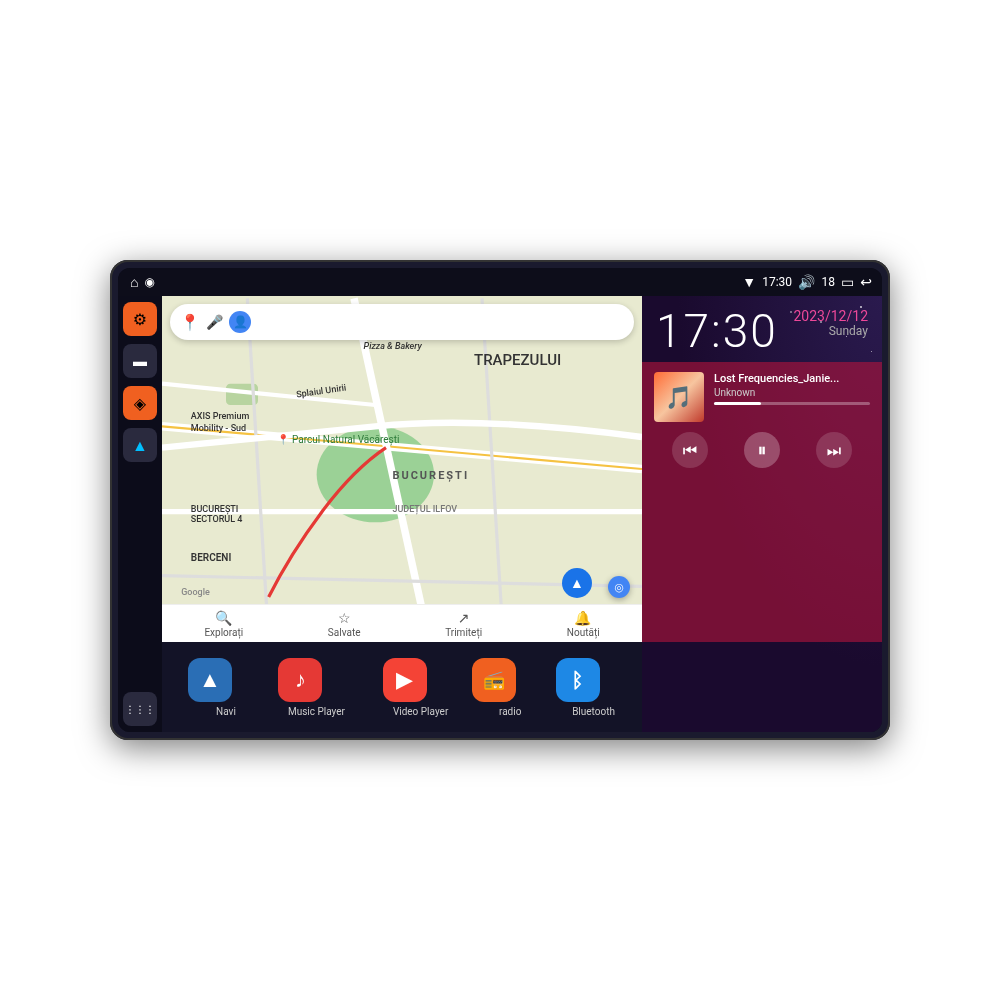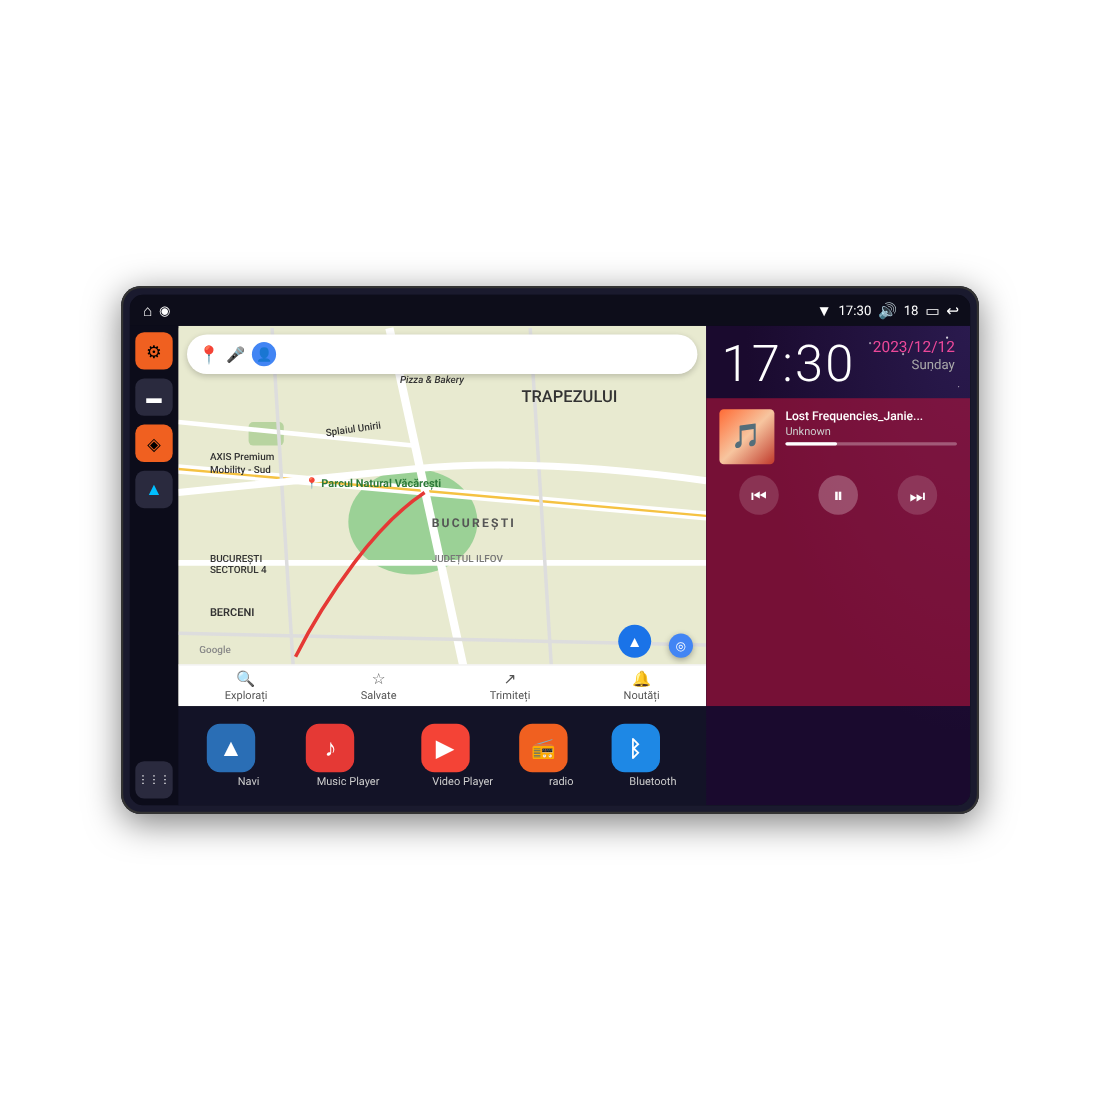--- a/index.html
+++ b/index.html
@@ -412,21 +412,21 @@
             <div class="map-search">
               <span class="map-search-icon">📍</span>
               <span class="map-search-mic">🎤</span>
               <div class="map-search-img">
                 <span style="font-size:12px;">👤</span>
               </div>
             </div>
 
             <div class="map-label" style="left:6%;top:22%;line-height:1.3;margin-top:39px;">AXIS Premium<br>Mobility - Sud</div>
             <div class="map-label" style="left:42%;top:13%;font-style:italic;">Pizza &amp; Bakery</div>
-            <div class="map-label" style="left:24%;top:40%;font-size:10px;font-weight:700;color:#2d7a3a;">📍 Parcul Natural Văcărești</div>
+            <div class="map-label" style="left:24%;top:40%;font-size:10px;font-weight:400;color:#2d7a3a;">📍 Parcul Natural Văcărești</div>
             <div class="map-label" style="left:48%;top:50%;font-size:11px;font-weight:700;color:#555;letter-spacing:2px;">BUCUREȘTI</div>
             <div class="map-label" style="left:48%;top:60%;font-size:9px;color:#777;">JUDEȚUL ILFOV</div>
             <div class="map-label" style="left:6%;top:60%;font-size:9px;">BUCUREȘTI<br>SECTORUL 4</div>
             <div class="map-label" style="left:6%;top:74%;font-size:10px;font-weight:600;">BERCENI</div>
             <div class="map-label" style="left:65%;top:16%;font-size:15px;">TRAPEZULUI</div>
             <div class="map-label" style="left:28%;top:26%;font-size:9px;transform:rotate(-8deg);">Splaiul Unirii</div>
             <div class="map-label" style="left:4%;top:84%;font-size:9px;color:#888;">Google</div>
 
             <div class="map-pin" style="bottom:44px;right:12px;">
               <span>◎</span>

